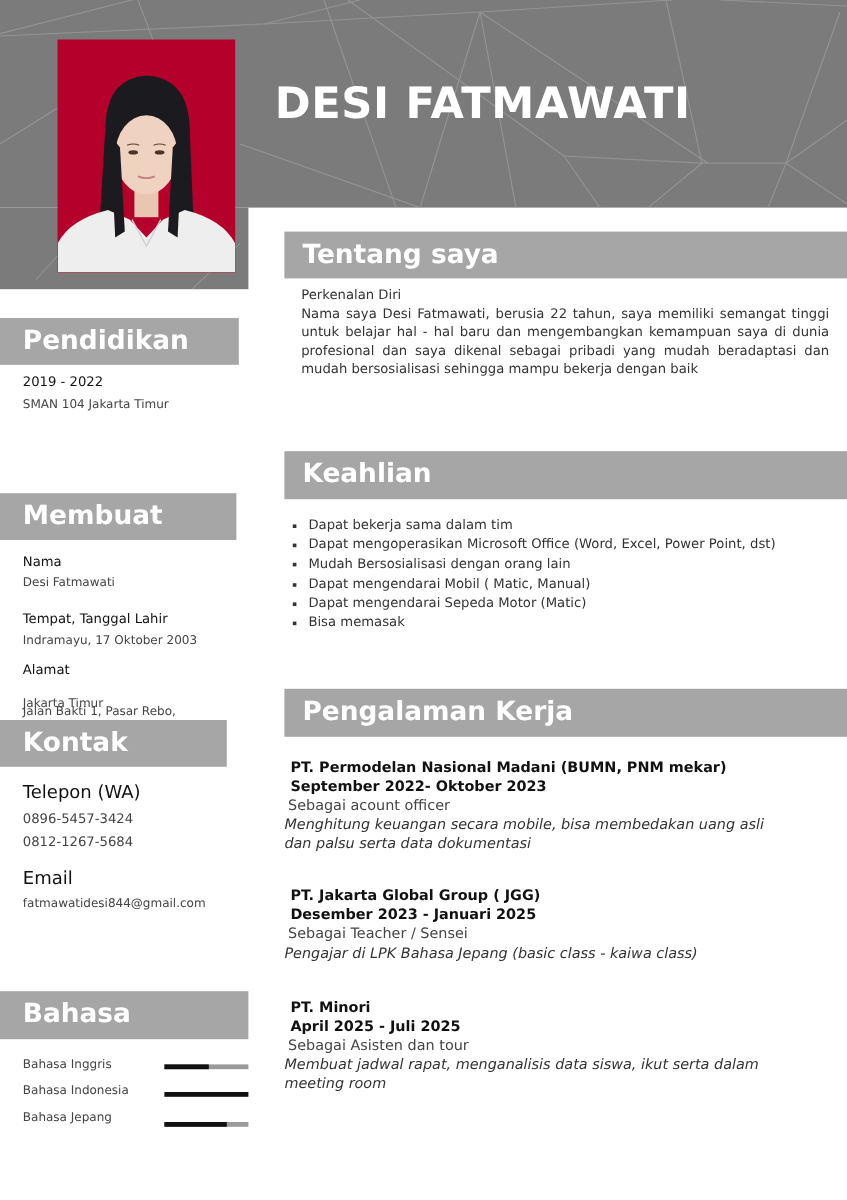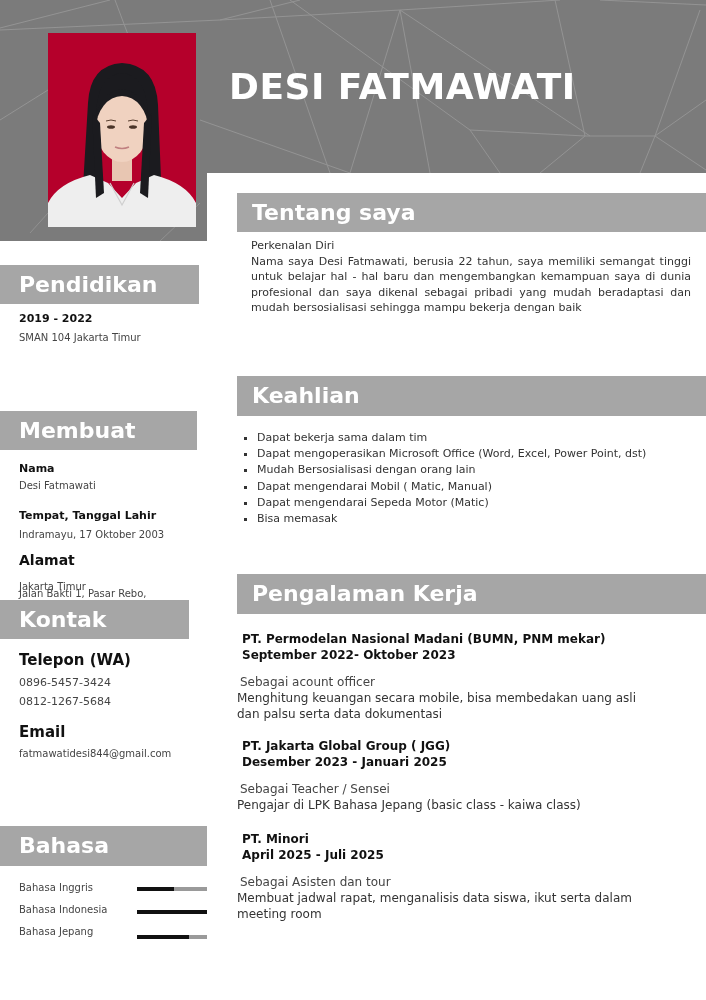--- a/index.html
+++ b/index.html
@@ -12,33 +12,33 @@
   .name-title { position: absolute; left: 229px; top: 66px; font-size: 36px; font-weight: bold; color: #ffffff; letter-spacing: 0.5px; white-space: nowrap; }
 
   .photo { position: absolute; left: 48px; top: 33px; width: 148px; height: 194px; background: #b5002b; overflow: hidden; }
 
   .sec-head { position: absolute; background: #a6a6a6; color: #ffffff; font-weight: bold; white-space: nowrap; }
   .sec-head.left { left: 0; padding-left: 19px; font-size: 22px; height: 39px; line-height: 39px; }
   .sec-head.right { left: 237px; width: 469px; padding-left: 15px; font-size: 22px; height: 39px; line-height: 39px; }
 
   .txt { position: absolute; white-space: nowrap; }
   .small { font-size: 10.5px; color: #444; }
-  .bold { font-weight: bold; color: #111; }
+  .bold { font-weight: normal; color: #111; }
 
   .about { position: absolute; left: 251px; top: 238px; width: 440px; font-size: 11px; color: #333; line-height: 15.6px; }
   .about .para { text-align: justify; }
 
   .skills { position: absolute; left: 243px; top: 430px; font-size: 11px; color: #333; list-style: none; line-height: 16.2px; }
   .skills li { position: relative; padding-left: 14px; white-space: nowrap; }
   .skills li .bullet { position: absolute; left: 1px; top: 7px; width: 3px; height: 3px; background: #333; }
 
   .job { position: absolute; left: 237px; width: 460px; font-size: 12px; line-height: 16px; }
   .job .company, .job .period { font-weight: bold; color: #111; padding-left: 5px; white-space: nowrap; }
-  .job .role { color: #444; padding-left: 3px; margin-top: 11px; white-space: nowrap; }
-  .job .desc { color: #333; width: 410px; }
+  .job .role { color: #444; padding-left: 3px; white-space: nowrap; }
+  .job .desc { color: #333; width: 410px; font-style: italic; }
 
   .lang-bar { position: absolute; left: 137px; width: 70px; height: 4px; background: #9a9a9a; }
   .lang-bar .fill { height: 100%; background: #111; }
 </style>
 </head>
 <body>
 
 <div class="header-bg">
   <svg class="header-lines" width="706" height="173">
     <g stroke="#9a9a9a" stroke-width="1" fill="none" opacity="0.8">
@@ -107,21 +107,21 @@
 
 <div class="sec-head left" style="top:265px; width:199px;">Pendidikan</div>
 <div class="txt bold" style="left:19px; top:312px; font-size:11px;">2019 - 2022</div>
 <div class="txt small" style="left:19px; top:332px; font-size:10px;">SMAN 104 Jakarta Timur</div>
 
 <div class="sec-head left" style="top:411px; width:197px;">Membuat</div>
 <div class="txt bold" style="left:19px; top:462px; font-size:11px;">Nama</div>
 <div class="txt small" style="left:19px; top:480px; font-size:10px;">Desi Fatmawati</div>
 <div class="txt bold" style="left:19px; top:509px; font-size:11px;">Tempat, Tanggal Lahir</div>
 <div class="txt small" style="left:19px; top:529px; font-size:10px;">Indramayu, 17 Oktober 2003</div>
-<div class="txt bold" style="left:19px; top:552px; font-size:14px;">Alamat</div>
+<div class="txt bold" style="left:19px; top:552px; font-size:11px;">Alamat</div>
 <div class="txt small" style="left:19px; top:552px; font-size:10px;margin-top:36px;">Jalan Bakti 1, Pasar Rebo,</div>
 <div class="txt small" style="left:19px; top:581px; font-size:10px;">Jakarta Timur</div>
 
 <div class="sec-head left" style="top:600px; width:189px;">Kontak</div>
 <div class="txt bold" style="left:19px; top:651px; font-size:15px;">Telepon (WA)</div>
 <div class="txt small" style="left:19px; top:676px; font-size:11px;">0896-5457-3424</div>
 <div class="txt small" style="left:19px; top:695px; font-size:11px;">0812-1267-5684</div>
 <div class="txt bold" style="left:19px; top:723px; font-size:15px;">Email</div>
 <div class="txt small" style="left:19px; top:748px; font-size:10px;">fatmawatidesi844@gmail.com</div>
 

